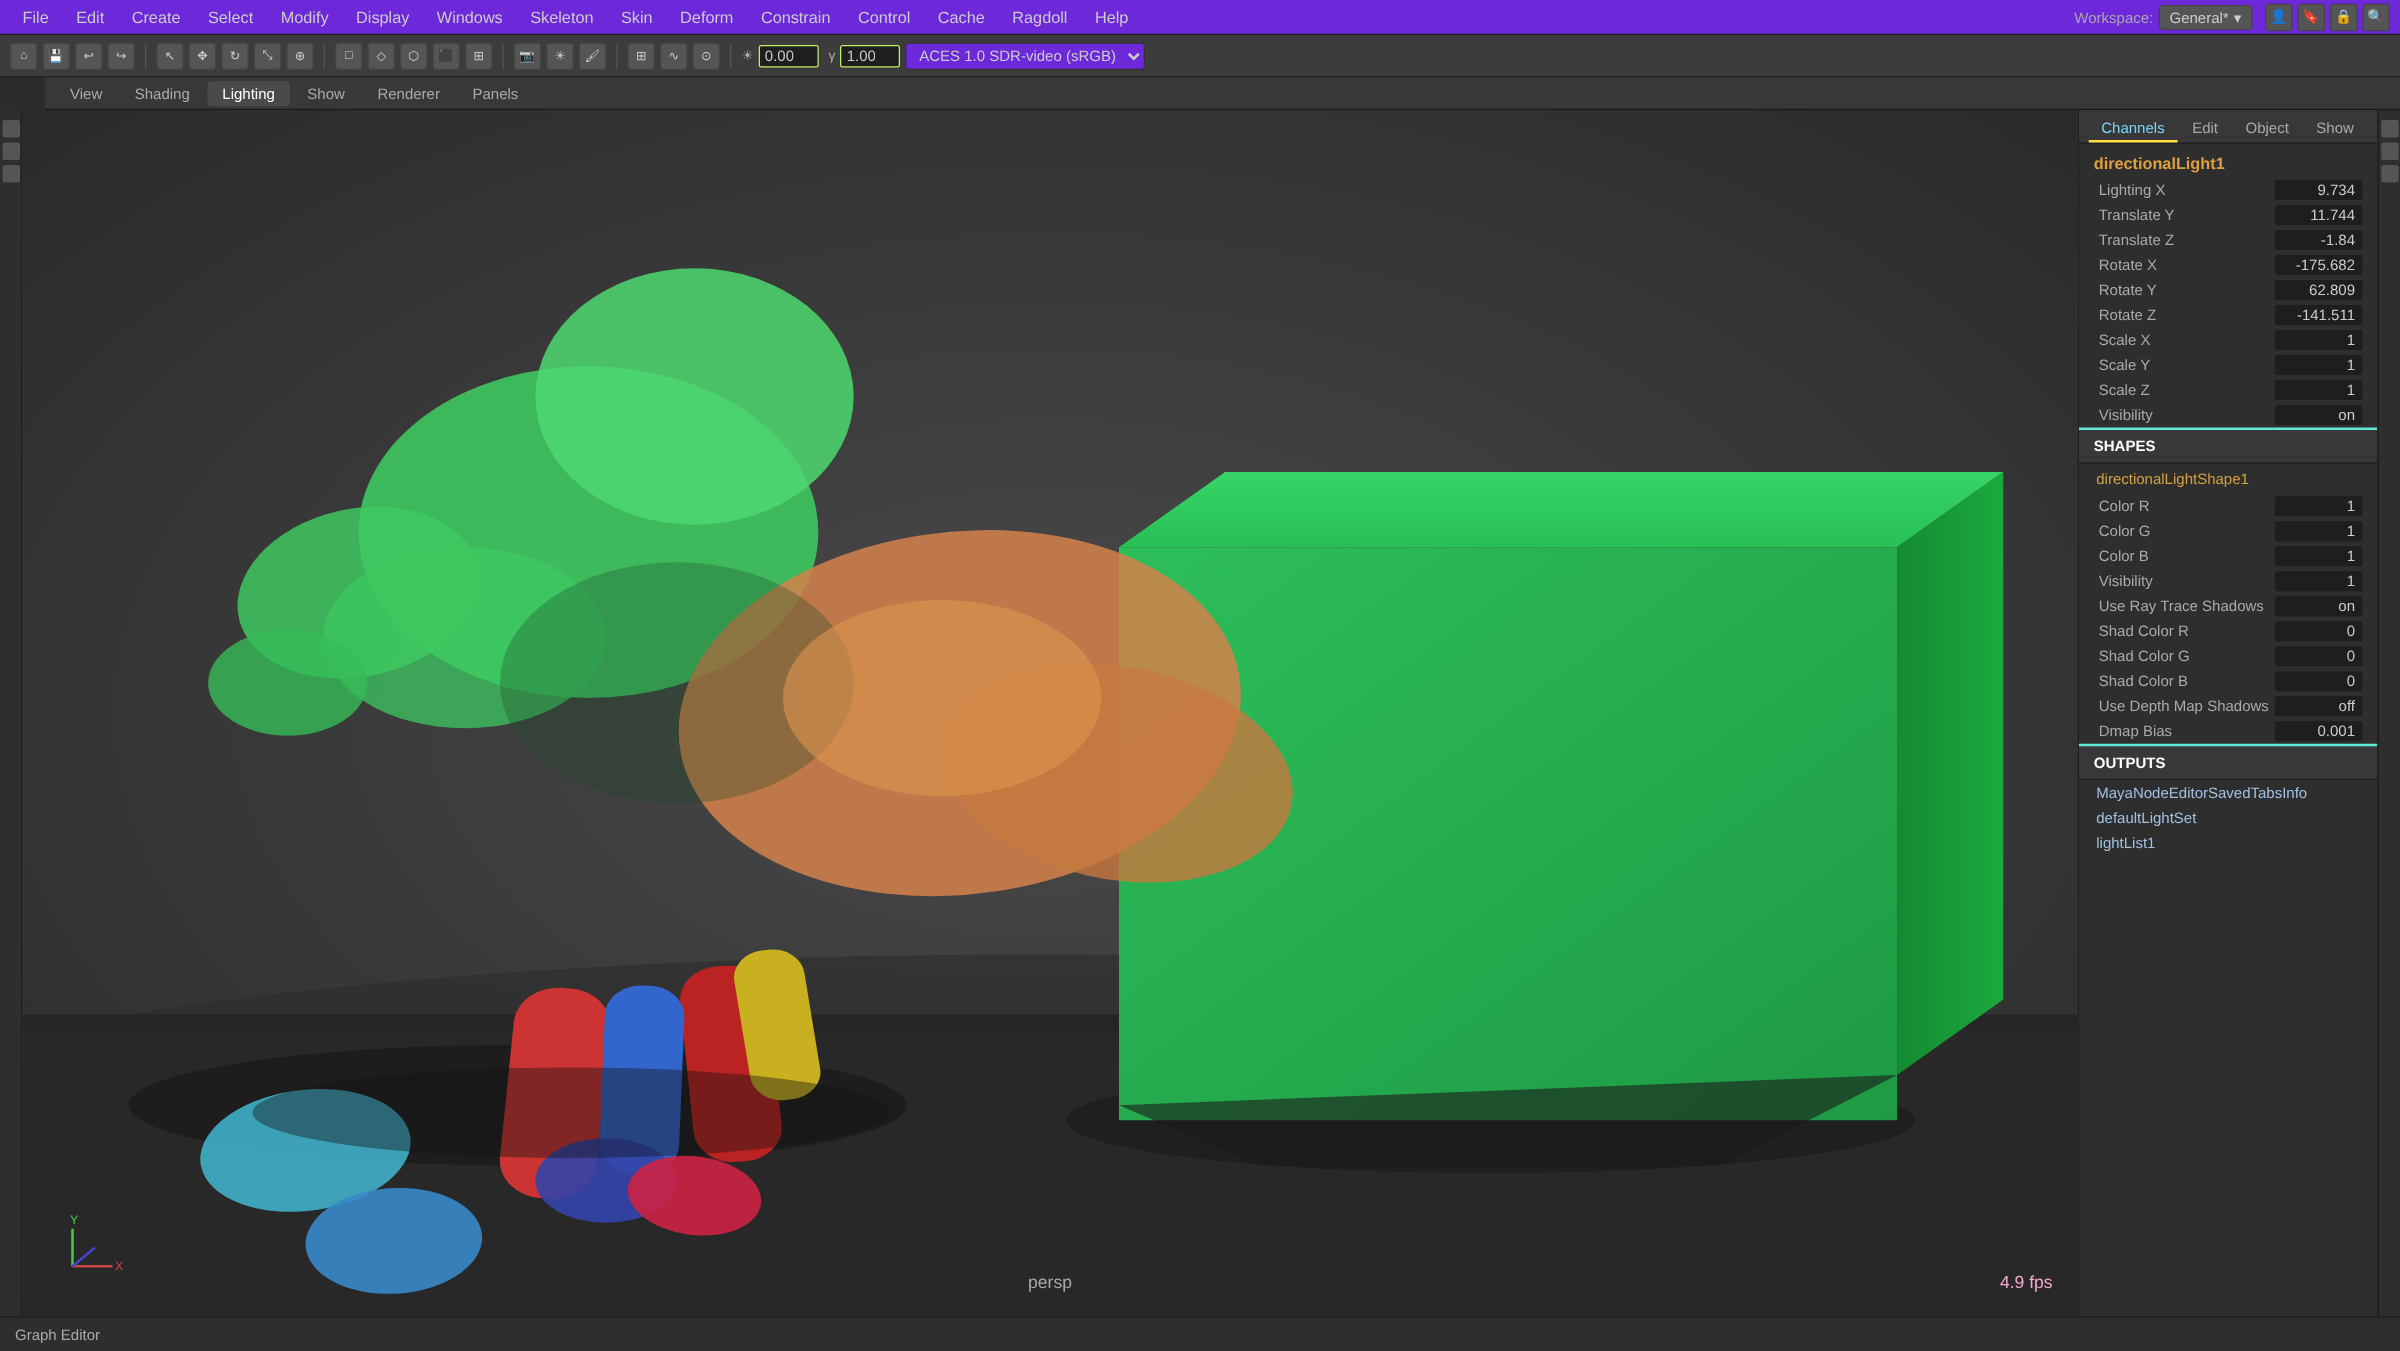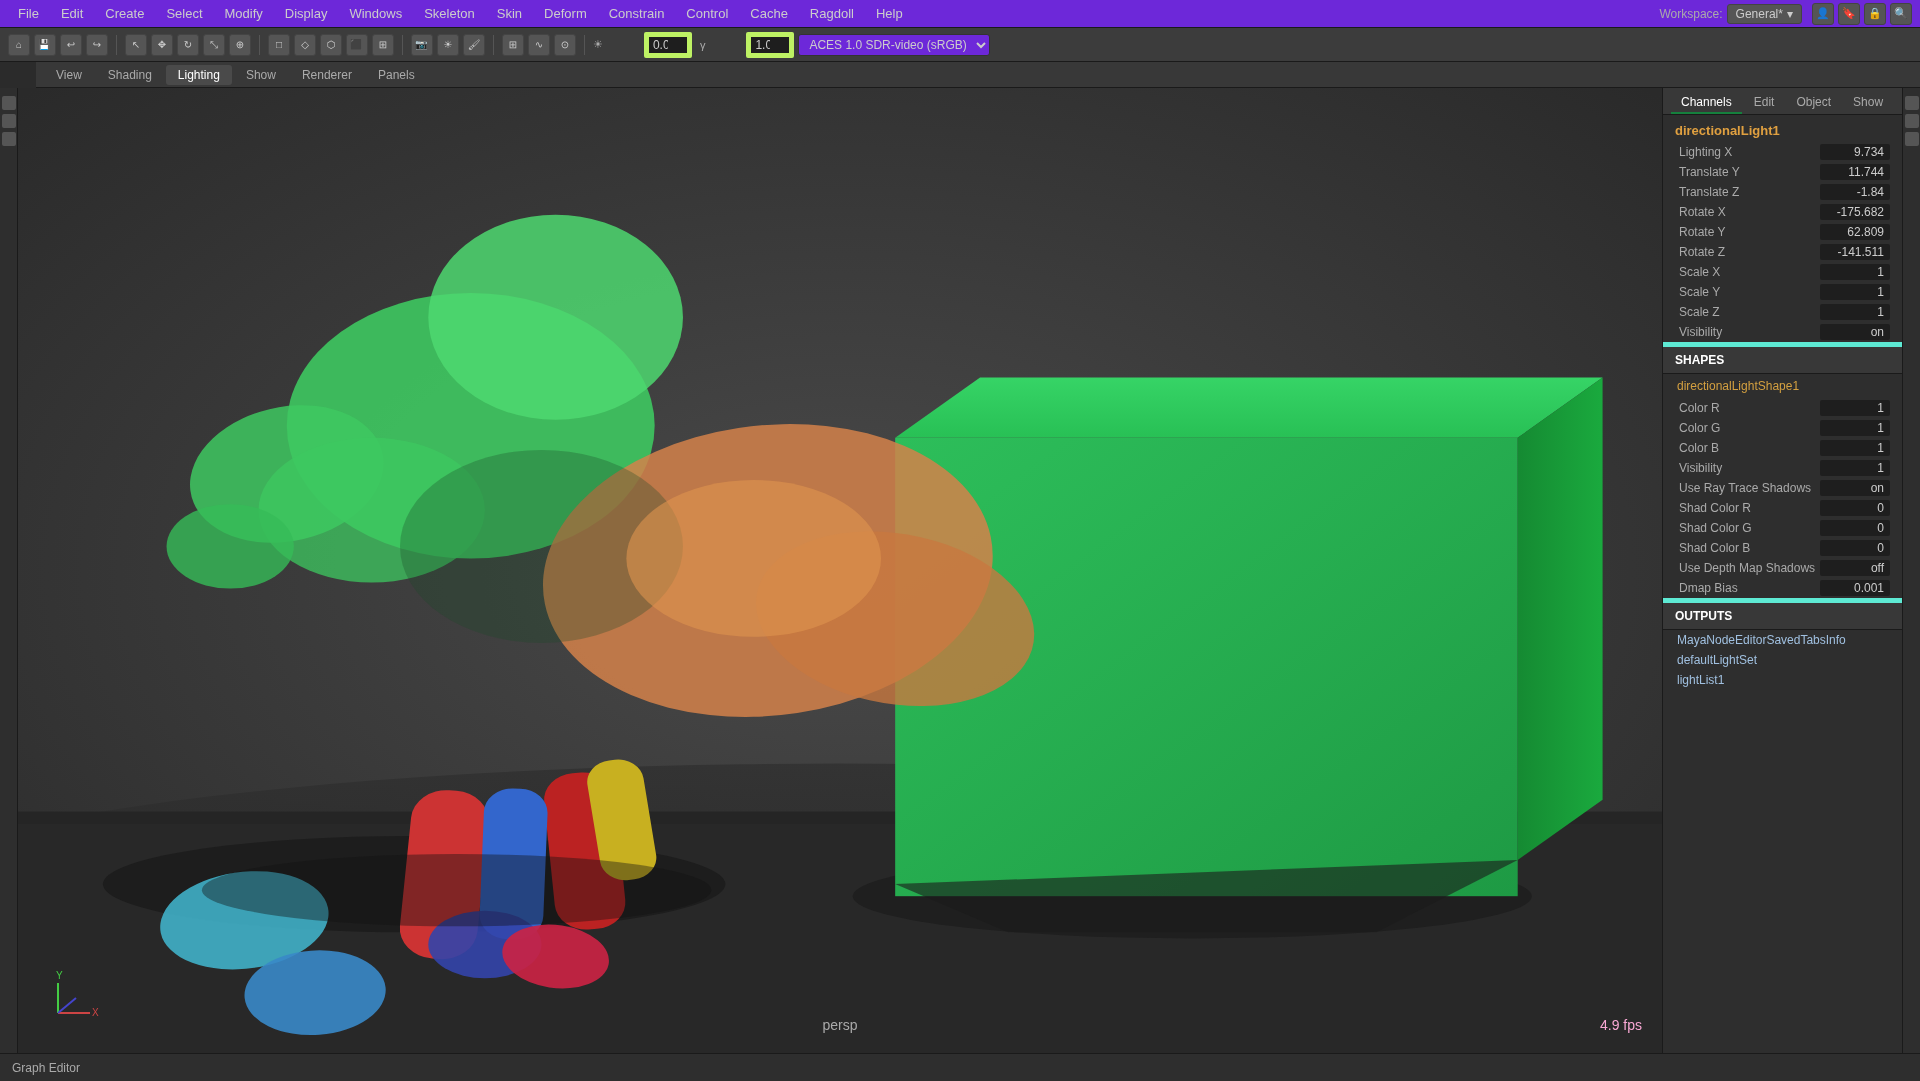--- a/index.html
+++ b/index.html
@@ -157,21 +157,21 @@
       padding: 4px 8px 0;
       gap: 2px;
     }
     .panel-tab {
       padding: 3px 10px;
       color: #aaa;
       font-size: 12px;
       cursor: pointer;
       border-bottom: 2px solid transparent;
     }
-    .panel-tab.active { color: #ffffff; border-bottom: 2px solid #15803d; }
+    .panel-tab.active { color: #7dd3fc; border-bottom: 2px solid #fde047; }
 
     
     .object-name {
       padding: 8px 12px 4px;
       color: #e0a040;
       font-size: 13px;
       font-weight: bold;
     }
 
     
@@ -198,21 +198,21 @@
       cursor: pointer;
     }
 
     
     .section-header {
       padding: 6px 12px;
       color: #ffffff;
       font-size: 12px;
       font-weight: bold;
       background: #383838;
-      border-top: 5px solid #5eead4;
+      border-top: 2px solid #5eead4;
       border-bottom: 1px solid #1a1a1a;
       cursor: pointer;
     }
 
     
     .sub-object-name {
       padding: 5px 14px;
       color: #d4a040;
       font-size: 12px;
     }
@@ -268,27 +268,26 @@
       display: flex;
       align-items: center;
       justify-content: center;
       cursor: pointer;
       font-size: 11px;
       color: #ccc;
     }
 
     .numfield {
       background: #1e1e1e;
-      border: 5px solid #bef264;
+      border: 1px solid #bef264;
       color: #ccc;
       padding: 1px 4px;
       width: 48px;
       font-size: 12px;
       border-radius: 2px;
-      margin-left: 37px;
     }
 
     .color-select {
       background: #6d28d9;
       border: 1px solid #333;
       padding: 2px 6px;
       color: #ccc;
       font-size: 12px;
       border-radius: 3px;
     }

